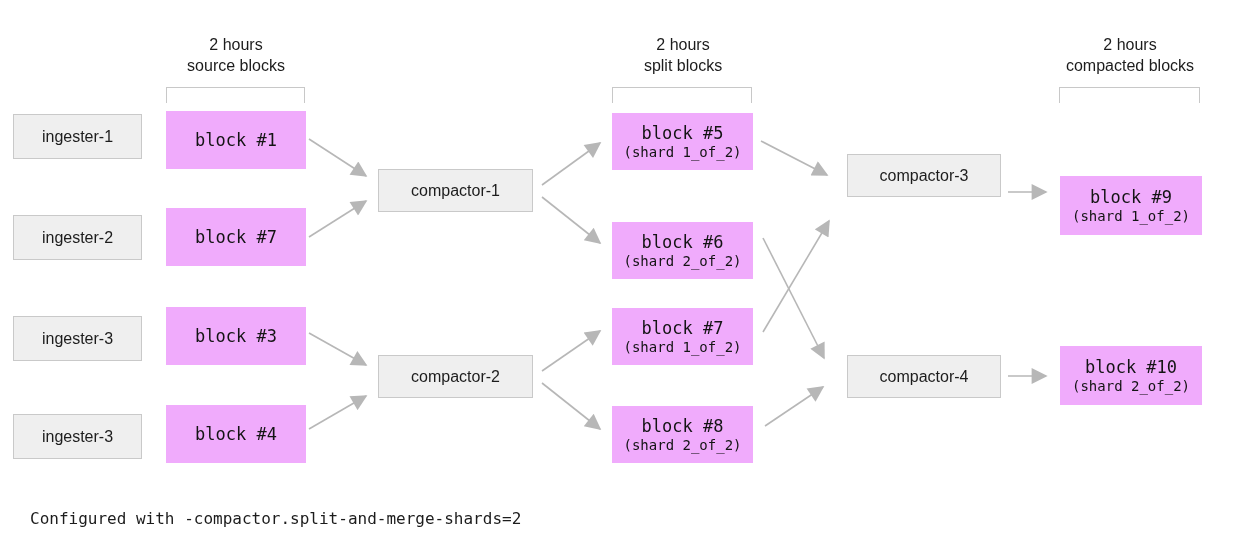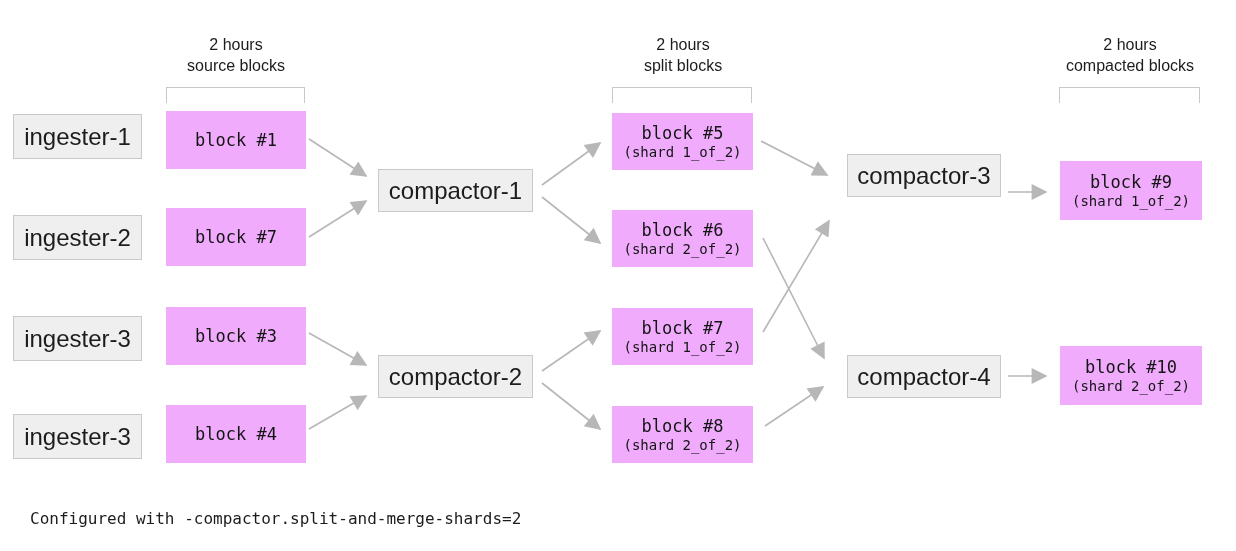--- a/index.html
+++ b/index.html
@@ -4,21 +4,21 @@
 <style>
   html,body { margin:0; padding:0; background:#fff; }
   .canvas {
     position:relative; width:1236px; height:551px; background:#ffffff;
     font-family:"Liberation Sans", sans-serif; color:#1f1f1f; overflow:hidden;margin-top:10px;
   }
   .arrows { position:absolute; left:0; top:0; width:1236px; height:551px; }
   .node {
     position:absolute; display:flex; align-items:center; justify-content:center;
     background:#efefef; border:1px solid #c9c9c9; box-sizing:border-box;
-    font-size:24px; color:#1c1c1c; white-space:nowrap;
+    font-size:16px; color:#1c1c1c; white-space:nowrap;
   }
   .block {
     position:absolute; display:flex; flex-direction:column; align-items:center; justify-content:center;
     background:#f0abfc; box-sizing:border-box; color:#141414;
     font-family:"DejaVu Sans Mono","Liberation Mono",monospace; white-space:nowrap;
   }
   .block .lbl { font-size:17px; line-height:21px; }
   .block .shard { font-size:14px; line-height:17px; }
   .hdr { position:absolute; width:220px; text-align:center; font-size:16px; line-height:21px; color:#1c1c1c; }
   .hdr span { display:block; }
@@ -96,37 +96,37 @@
     <span class="lbl">block #4</span>
   </div>
 
   <div class="node" style="left:378px; top:159px; width:155px; height:43px;">compactor-1</div>
   <div class="node" style="left:378px; top:345px; width:155px; height:43px;">compactor-2</div>
 
   <div class="block" style="left:612px; top:103px; width:141px; height:57px;">
     <span class="lbl">block #5</span>
     <span class="shard">(shard 1_of_2)</span>
   </div>
-  <div class="block" style="left:612px; top:200px; width:141px; height:57px;align-items:center;">
+  <div class="block" style="left:612px; top:212px; width:141px; height:57px;align-items:center;">
     <span class="lbl">block #6</span>
     <span class="shard">(shard 2_of_2)</span>
   </div>
   <div class="block" style="left:612px; top:298px; width:141px; height:57px;">
     <span class="lbl">block #7</span>
     <span class="shard">(shard 1_of_2)</span>
   </div>
   <div class="block" style="left:612px; top:396px; width:141px; height:57px;">
     <span class="lbl">block #8</span>
     <span class="shard">(shard 2_of_2)</span>
   </div>
 
   <div class="node" style="left:847px; top:144px; width:154px; height:43px;">compactor-3</div>
   <div class="node" style="left:847px; top:345px; width:154px; height:43px;">compactor-4</div>
 
-  <div class="block" style="left:1060px; top:151px; width:142px; height:59px;">
+  <div class="block" style="left:1060px; top:166px; width:142px; height:59px;">
     <span class="lbl">block #9</span>
     <span class="shard">(shard 1_of_2)</span>
   </div>
   <div class="block" style="left:1060px; top:336px; width:142px; height:59px;">
     <span class="lbl">block #10</span>
     <span class="shard">(shard 2_of_2)</span>
   </div>
 
   <div class="caption">Configured with -compactor.split-and-merge-shards=2</div>
 

